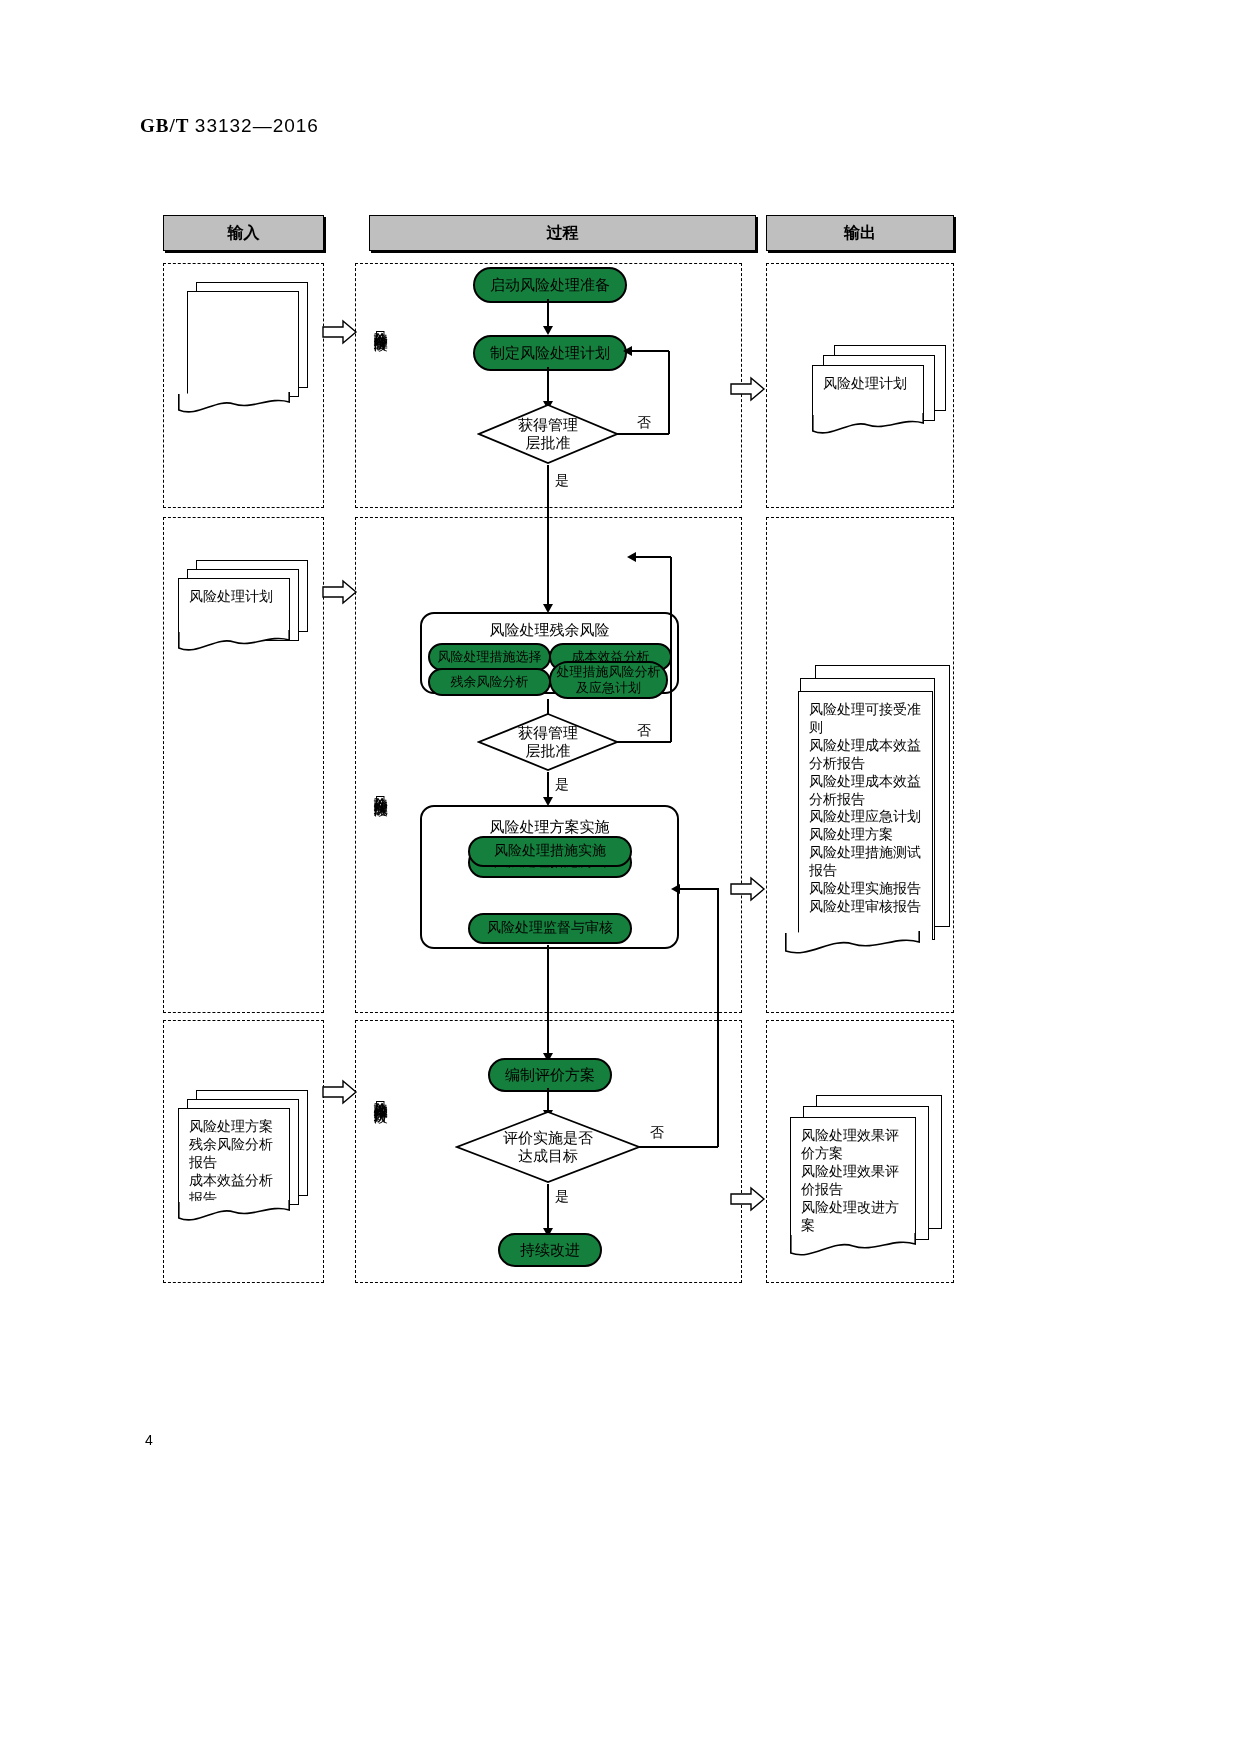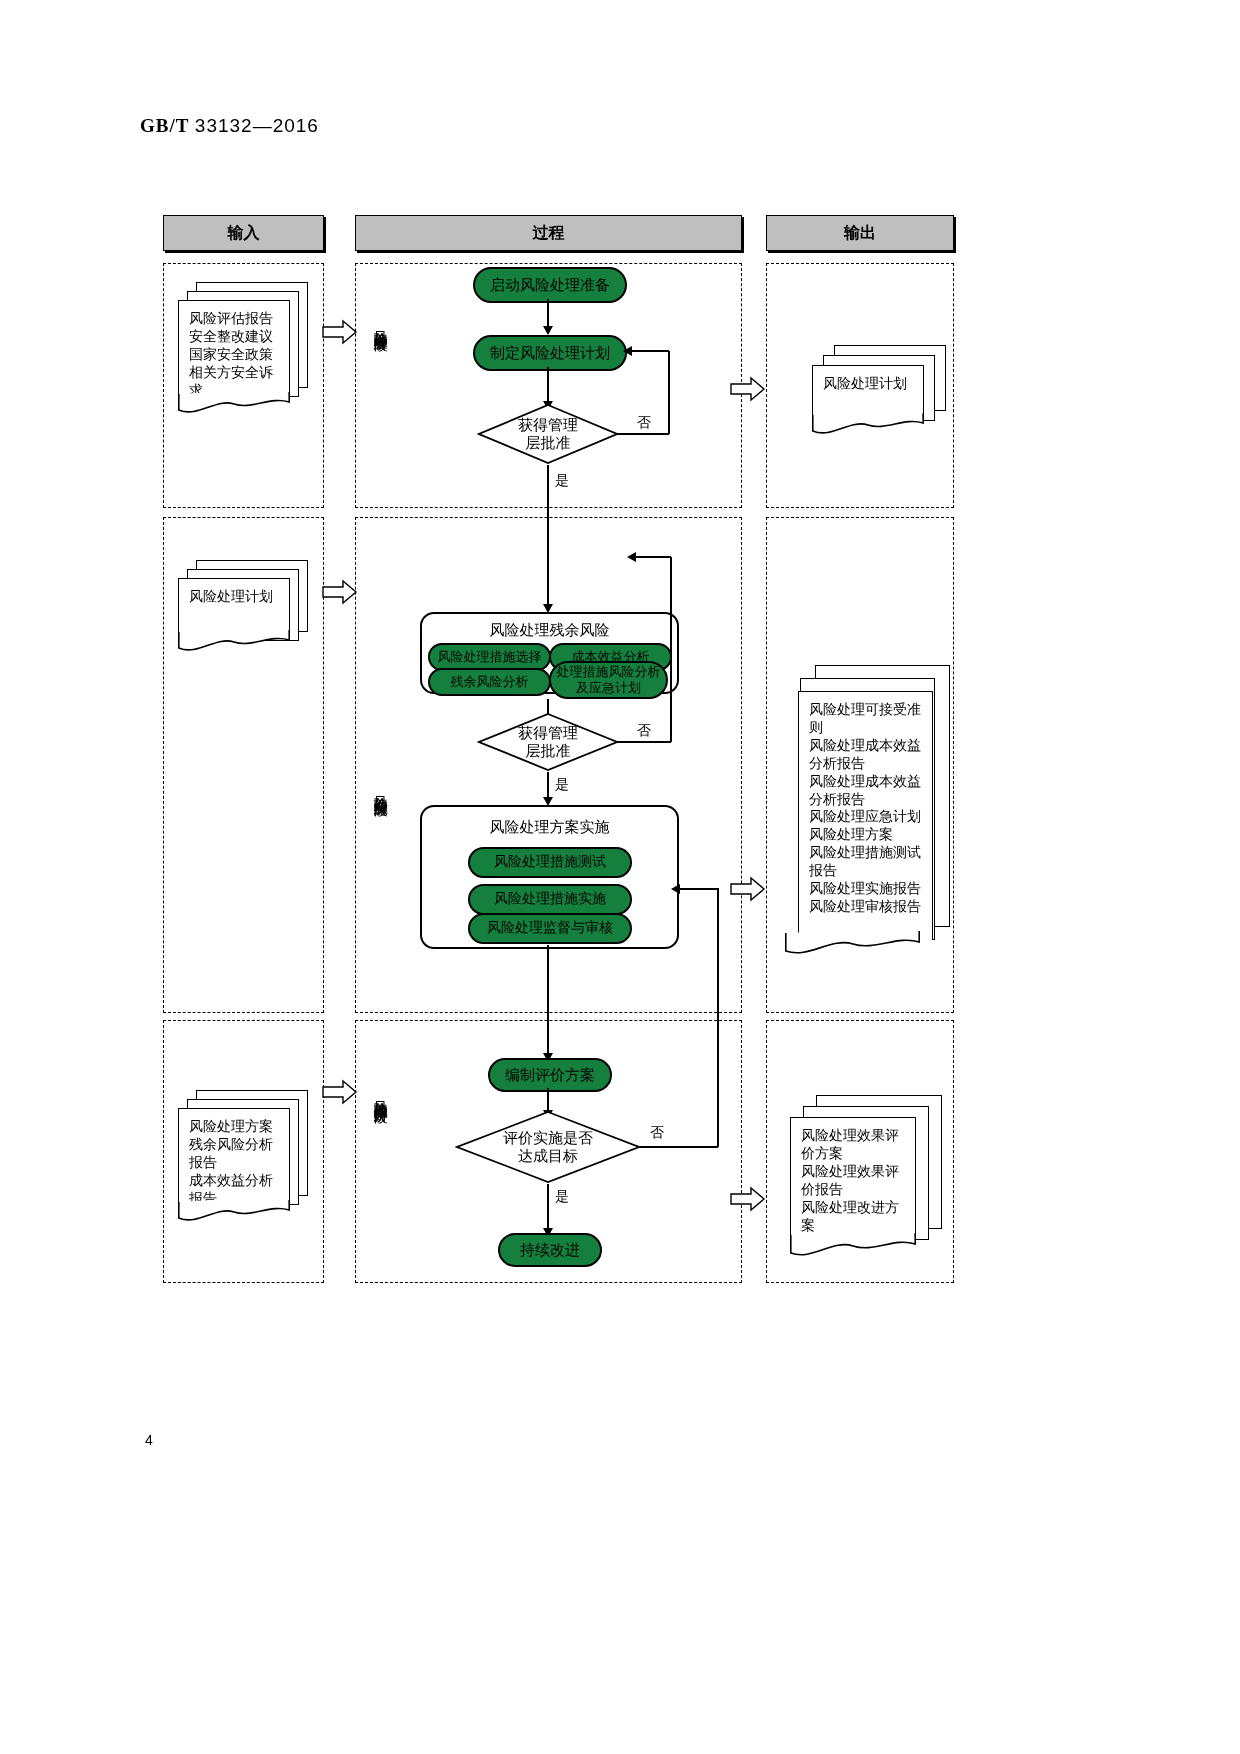--- a/index.html
+++ b/index.html
@@ -10,21 +10,21 @@
   .std-header .num{font-weight:normal;font-family:"Liberation Sans",sans-serif;}
 
   .page-num{position:absolute;left:145px;top:1432px;font-size:14px;font-family:"Liberation Sans",sans-serif;}
 
   .caption{position:absolute;left:0;right:0;top:1306px;text-align:center;font-size:19px;font-weight:bold;letter-spacing:1px;}
 
   
   .colhead{position:absolute;background:#bfbfbf;border:1px solid #000;box-shadow:2px 2px 0 #000;
            display:flex;align-items:center;justify-content:center;font-size:16px;font-weight:bold;}
   #head-in{left:163px;top:215px;width:159px;height:34px;text-align:center;}
-  #head-proc{left:355px;top:215px;width:385px;height:34px;}
+  #head-proc{left:369px;top:215px;width:385px;height:34px;}
   #head-out{left:766px;top:215px;width:186px;height:34px;}
 
   
   .cell{position:absolute;border:1px dashed #000;}
   .c-in1{left:163px;top:263px;width:159px;height:243px;}
   .c-pr1{left:355px;top:263px;width:385px;height:243px;}
   .c-ou1{left:766px;top:263px;width:186px;height:243px;}
   .c-in2{left:163px;top:517px;width:159px;height:494px;}
   .c-pr2{left:355px;top:517px;width:385px;height:494px;}
   .c-ou2{left:766px;top:517px;width:186px;height:494px;}
@@ -98,29 +98,20 @@
   <div class="cell c-pr3"></div>
   <div class="cell c-ou3"></div>
 
   <div class="vlabel" id="vl1">风险处理准备阶段</div>
   <div class="vlabel" id="vl2">风险处理实施阶段</div>
   <div class="vlabel" id="vl3">风险处理效果评价阶段</div>
 
   <div class="docstack" id="in-doc1" style="left:178px;top:282px;width:128px;height:128px;">
     <div class="sheet" style="left:18px;top:0;width:110px;height:104px;"></div>
     <div class="sheet" style="left:9px;top:9px;width:110px;height:104px;"></div>
-    <div class="front" style="left:0;top:18px;width:110px;height:100px;">
-      <div class="txt">
-          <div>风险评估报告</div>
-          <div>安全整改建议</div>
-          <div>国家安全政策</div>
-          <div>相关方安全诉</div>
-          <div>求</div>
-        </div>
-    </div>
     <svg class="docwave" style="top:110px;" width="113" height="26" viewBox="0 0 113 26">
       <path d="M0.8,2 L0.8,18 C20,26 38,6 56,12 C74,18 92,4 111.2,10 L111.2,-4" fill="#fff" stroke="#000" stroke-width="1.6"></path>
     </svg>
   </div>
 
   <div class="docstack" id="in-doc2" style="left:178px;top:560px;width:128px;height:120px;">
     <div class="sheet" style="left:18px;top:0;width:110px;height:70px;"></div>
     <div class="sheet" style="left:9px;top:9px;width:110px;height:70px;"></div>
     <div class="front" style="left:0;top:18px;width:110px;height:60px;">
       <div class="txt">
@@ -282,21 +273,21 @@
   <div class="lbl" style="left:637px;top:722px;">否</div>
 
   <div class="ln vln" style="left:547px;top:772px;height:30px;"></div>
   <div class="arrow-d" style="left:543px;top:797px;"></div>
   <div class="lbl" style="left:555px;top:776px;">是</div>
 
   <div class="group" id="g2" style="left:420px;top:805px;width:255px;height:140px;">
     <div class="group-title" style="top:11px;">风险处理方案实施</div>
   </div>
   <div class="node pill" style="left:468px;top:847px;width:160px;height:27px;font-size:14px;">风险处理措施测试</div>
-  <div class="node pill" style="left:468px;top:884px;width:160px;height:27px;font-size:14px;">风险处理措施实施</div>
+  <div class="node pill" style="left:468px;top:836px;width:160px;height:27px;font-size:14px;">风险处理措施实施</div>
   <div class="node pill" style="left:468px;top:913px;width:160px;height:27px;font-size:14px;">风险处理监督与审核</div>
 
   <div class="ln hln" style="left:675px;top:888px;width:43px;"></div>
   <div class="arrow-l" style="left:671px;top:884px;"></div>
 
   <div class="ln vln" style="left:547px;top:945px;height:116px;"></div>
   <div class="arrow-d" style="left:543px;top:1053px;"></div>
 
   <div class="node pill" id="n-eval" style="left:488px;top:1058px;width:120px;height:30px;">编制评价方案</div>
 

